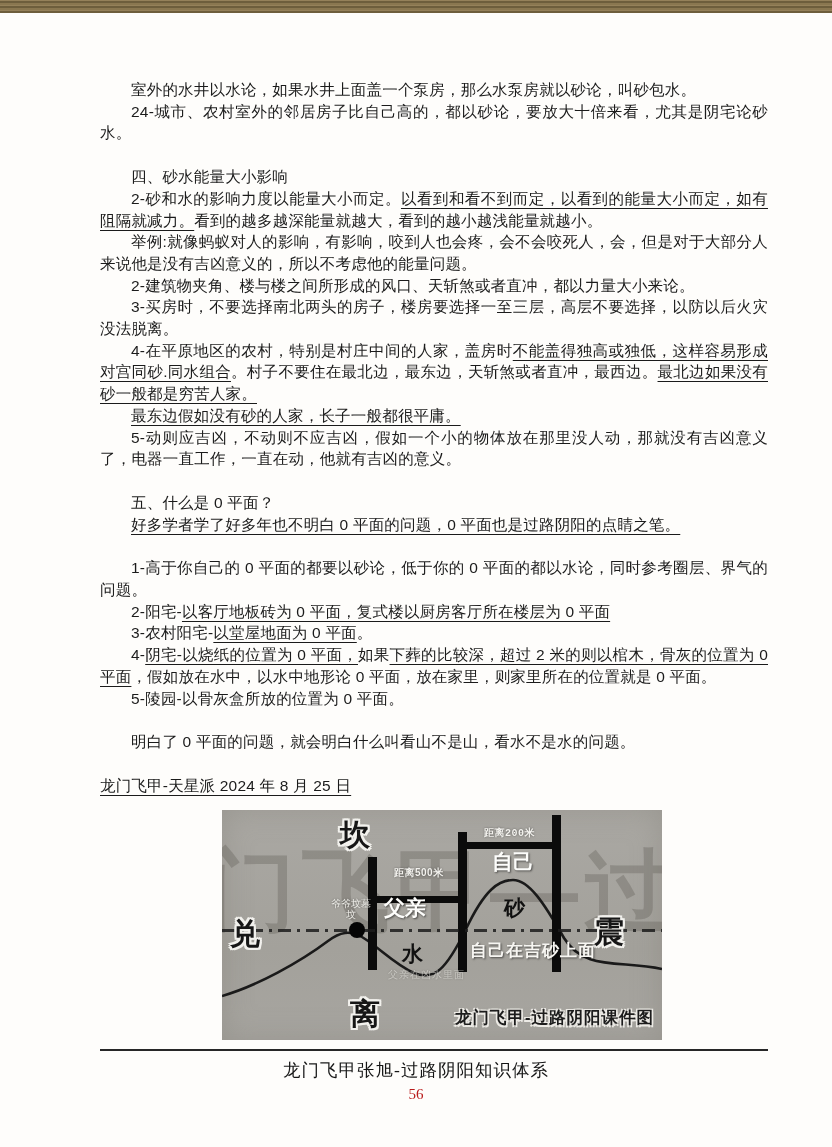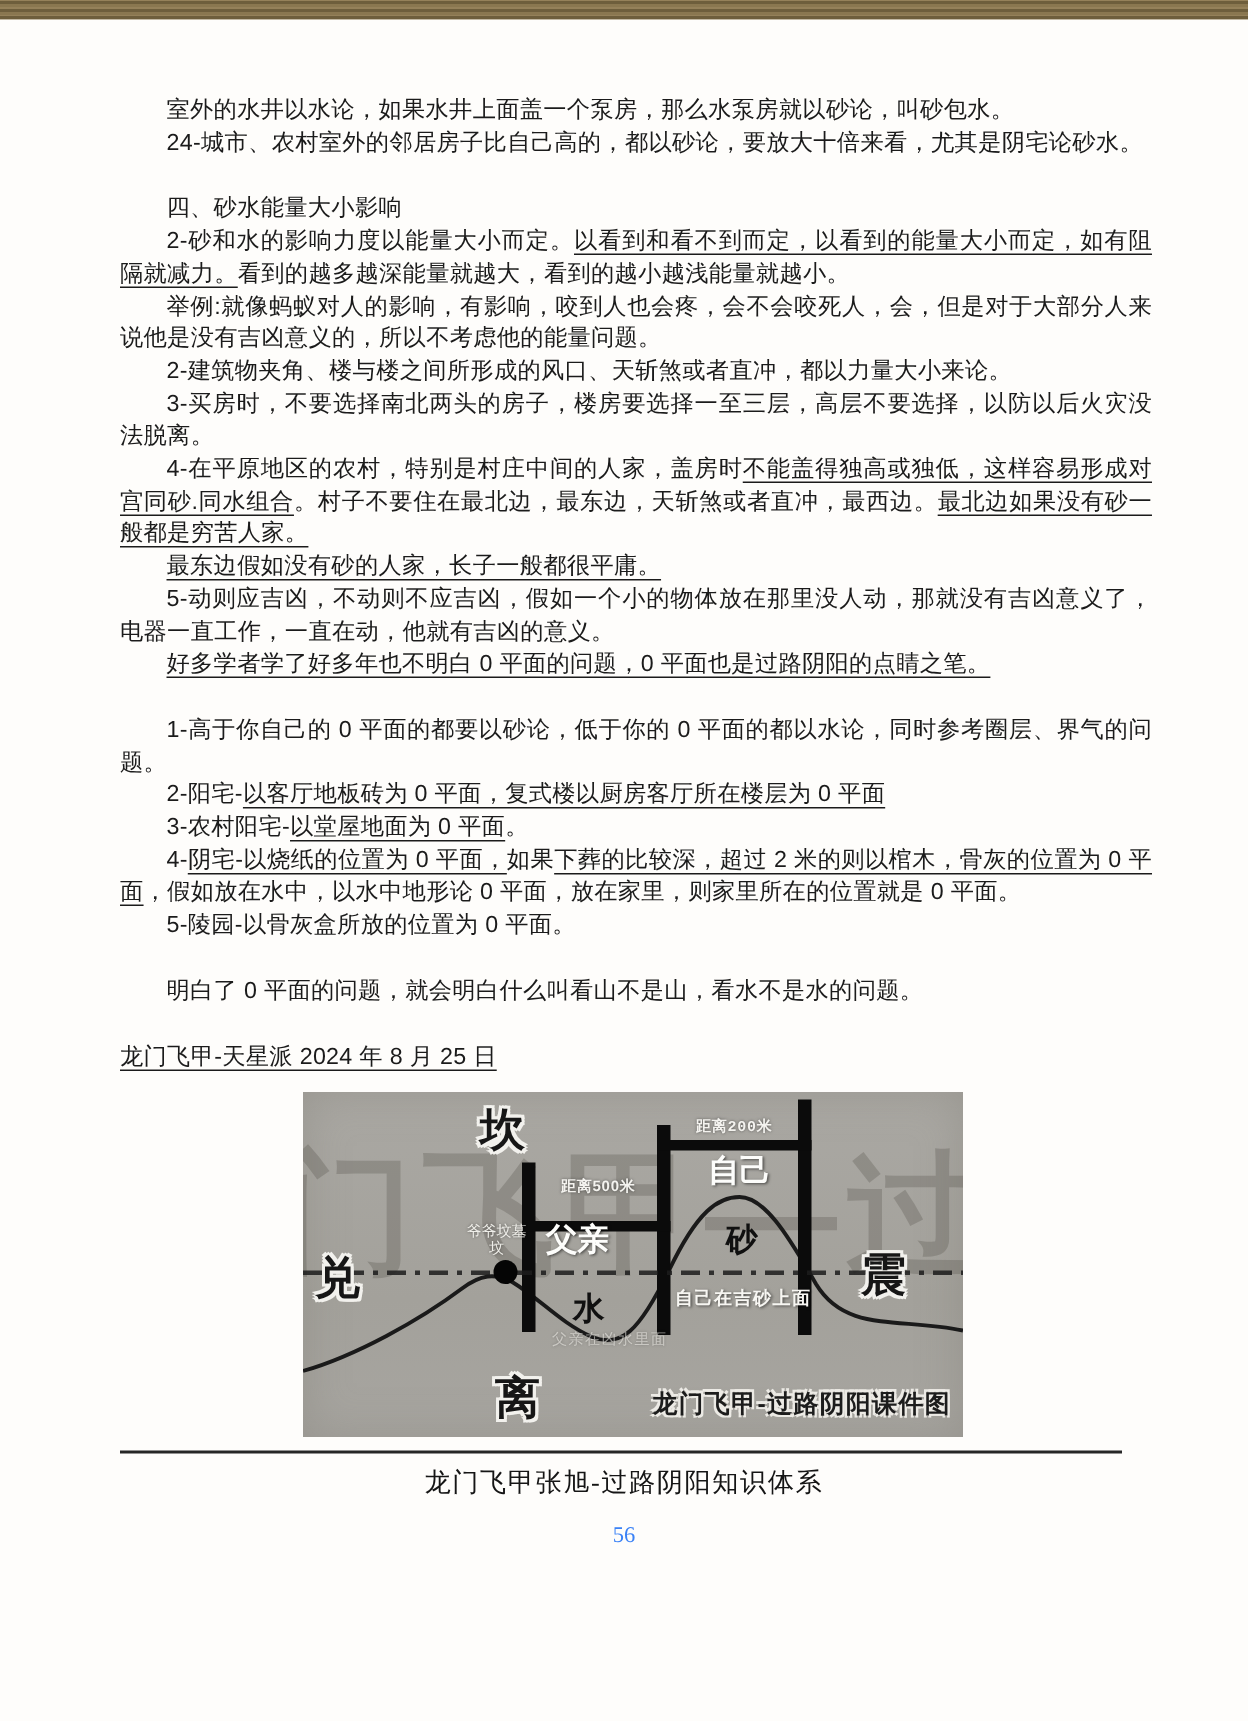--- a/index.html
+++ b/index.html
@@ -8,21 +8,22 @@
     background:#fefdfb;
     font-family:"Liberation Sans",sans-serif;
     color:#1b1b1b;
     overflow:hidden;
   }
   .topbar{
     height:13px;width:100%;
     background:repeating-linear-gradient(180deg,#95815a 0 1px,#6e5e3c 1px 3px,#8a7750 3px 5px);
   }
   .content{
-    padding:50px 64px 0 80px; 
+    padding:50px 64px 0 100px; 
+    margin-top:16px;
   }
   .para{
     margin:0;font-size:15.5px;line-height:21.7px;letter-spacing:.2px;
     text-align:justify;
   }
   .para.indent{text-indent:2em;}
   .para.right{text-indent:0;}
   .para.gap{margin-top:22px;}
   .para u{text-decoration-thickness:1.4px;text-underline-offset:4px;}
   
@@ -47,56 +48,57 @@
   .zeroline{
     position:absolute;left:0;right:0;top:119px;height:3px;
     background:repeating-linear-gradient(90deg,#1c1c1c 0 13px,transparent 13px 19px,#1c1c1c 19px 22px,transparent 22px 28px);
     opacity:.85;
   }
   .dot{position:absolute;left:127px;top:112px;width:16px;height:16px;border-radius:50%;background:#050505;}
   .lbl-white-big{position:absolute;font-size:21px;font-weight:bold;color:#fdfdfb;text-shadow:1px 1px 2px rgba(0,0,0,.55);}
   .lbl-black-big{position:absolute;font-size:21px;font-weight:bold;color:#101010;}
   .lbl-small-white{position:absolute;font-size:10px;font-weight:bold;color:#f4f3ef;text-shadow:0 0 2px rgba(0,0,0,.5);letter-spacing:.5px;}
   .lbl-faint{position:absolute;font-size:10px;color:rgba(245,244,238,.55);text-shadow:0 0 2px rgba(0,0,0,.25);letter-spacing:1px;}
-  .lbl-mid-white{position:absolute;font-size:12px;font-weight:bold;color:#f7f6f2;text-shadow:1px 1px 2px rgba(0,0,0,.55);letter-spacing:1px;}
+  .lbl-mid-white{position:absolute;font-size:17px;font-weight:bold;color:#f7f6f2;text-shadow:1px 1px 2px rgba(0,0,0,.55);letter-spacing:1px;}
   .lbl-grave{position:absolute;font-size:10px;font-weight:normal;color:#efeee9;text-shadow:0 0 2px rgba(0,0,0,.45);text-align:center;width:46px;line-height:11px;}
   .credit{
     position:absolute;right:8px;top:197px;font-size:16.5px;font-weight:bold;color:#1c1c1c;letter-spacing:1px;
     text-shadow:-1.5px -1.5px 0 #eceae5,1.5px -1.5px 0 #eceae5,-1.5px 1.5px 0 #eceae5,1.5px 1.5px 0 #eceae5;
   }
   .curve{position:absolute;left:0;top:0;}
   
   .rule{height:2px;background:#272727;width:668px;margin:9px 0 0 0;}
   .footer-caption{
     margin-top:7px;text-align:center;font-family:"Liberation Serif",serif;
     font-weight:normal;font-size:17.5px;letter-spacing:1px;color:#151515;width:100%;
   }
   .page-number{
-    margin-top:16px;text-align:center;font-family:"Liberation Serif",serif;
-    font-size:15px;color:#3b82f6;width:100%;
+    margin-top:4px;text-align:center;font-family:"Liberation Serif",serif;
+    font-size:15px;color:#b91c1c;width:100%;
   }
 </style>
 </head>
 <body>
 
 <div class="topbar"></div>
 
 <div class="content">
 
   <div>
       <p class="para indent"><span>室外的水井以水论，如果水井上面盖一个泵房，那么水泵房就以砂论，叫砂包水。</span></p>
       <p class="para indent"><span>24-城市、农村室外的邻居房子比自己高的，都以砂论，要放大十倍来看，尤其是阴宅论砂水。</span></p>
       <p class="para indent gap"><span>四、砂水能量大小影响</span></p>
       <p class="para indent"><span>2-砂和水的影响力度以能量大小而定。</span><u>以看到和看不到而定，以看到的能量大小而定，如有阻隔就减力。</u><span>看到的越多越深能量就越大，看到的越小越浅能量就越小。</span></p>
       <p class="para indent"><span>举例:就像蚂蚁对人的影响，有影响，咬到人也会疼，会不会咬死人，会，但是对于大部分人来说他是没有吉凶意义的，所以不考虑他的能量问题。</span></p>
       <p class="para indent"><span>2-建筑物夹角、楼与楼之间所形成的风口、天斩煞或者直冲，都以力量大小来论。</span></p>
       <p class="para indent"><span>3-买房时，不要选择南北两头的房子，楼房要选择一至三层，高层不要选择，以防以后火灾没法脱离。</span></p>
       <p class="para indent"><span>4-在平原地区的农村，特别是村庄中间的人家，盖房时</span><u>不能盖得独高或独低，这样容易形成对宫同砂.同水组合</u><span>。村子不要住在最北边，最东边，天斩煞或者直冲，最西边。</span><u>最北边如果没有砂一般都是穷苦人家。</u></p>
       <p class="para indent"><u>最东边假如没有砂的人家，长子一般都很平庸。</u></p>
       <p class="para indent"><span>5-动则应吉凶，不动则不应吉凶，假如一个小的物体放在那里没人动，那就没有吉凶意义了，电器一直工作，一直在动，他就有吉凶的意义。</span></p>
+      <p class="para indent gap"><span>五、什么是 0 平面？</span></p>
       <p class="para indent"><u>好多学者学了好多年也不明白 0 平面的问题，0 平面也是过路阴阳的点睛之笔。</u></p>
       <p class="para indent gap"><span>1-高于你自己的 0 平面的都要以砂论，低于你的 0 平面的都以水论，同时参考圈层、界气的问题。</span></p>
       <p class="para indent"><span>2-阳宅-</span><u>以客厅地板砖为 0 平面，复式楼以厨房客厅所在楼层为 0 平面</u></p>
       <p class="para indent"><span>3-农村阳宅-</span><u>以堂屋地面为 0 平面</u><span>。</span></p>
       <p class="para indent"><span>4-</span><u>阴宅-以烧纸的位置为 0 平面，</u><span>如果</span><u>下葬的比较深，超过 2 米的则以棺木，骨灰的位置为 0 平面</u><span>，假如放在水中，以水中地形论 0 平面，放在家里，则家里所在的位置就是 0 平面。</span></p>
       <p class="para indent"><span>5-陵园-以骨灰盒所放的位置为 0 平面。</span></p>
       <p class="para indent gap"><span>明白了 0 平面的问题，就会明白什么叫看山不是山，看水不是水的问题。</span></p>
       <p class="para gap right"><u>龙门飞甲-天星派 2024 年 8 月 25 日</u></p>
     </div>
 

